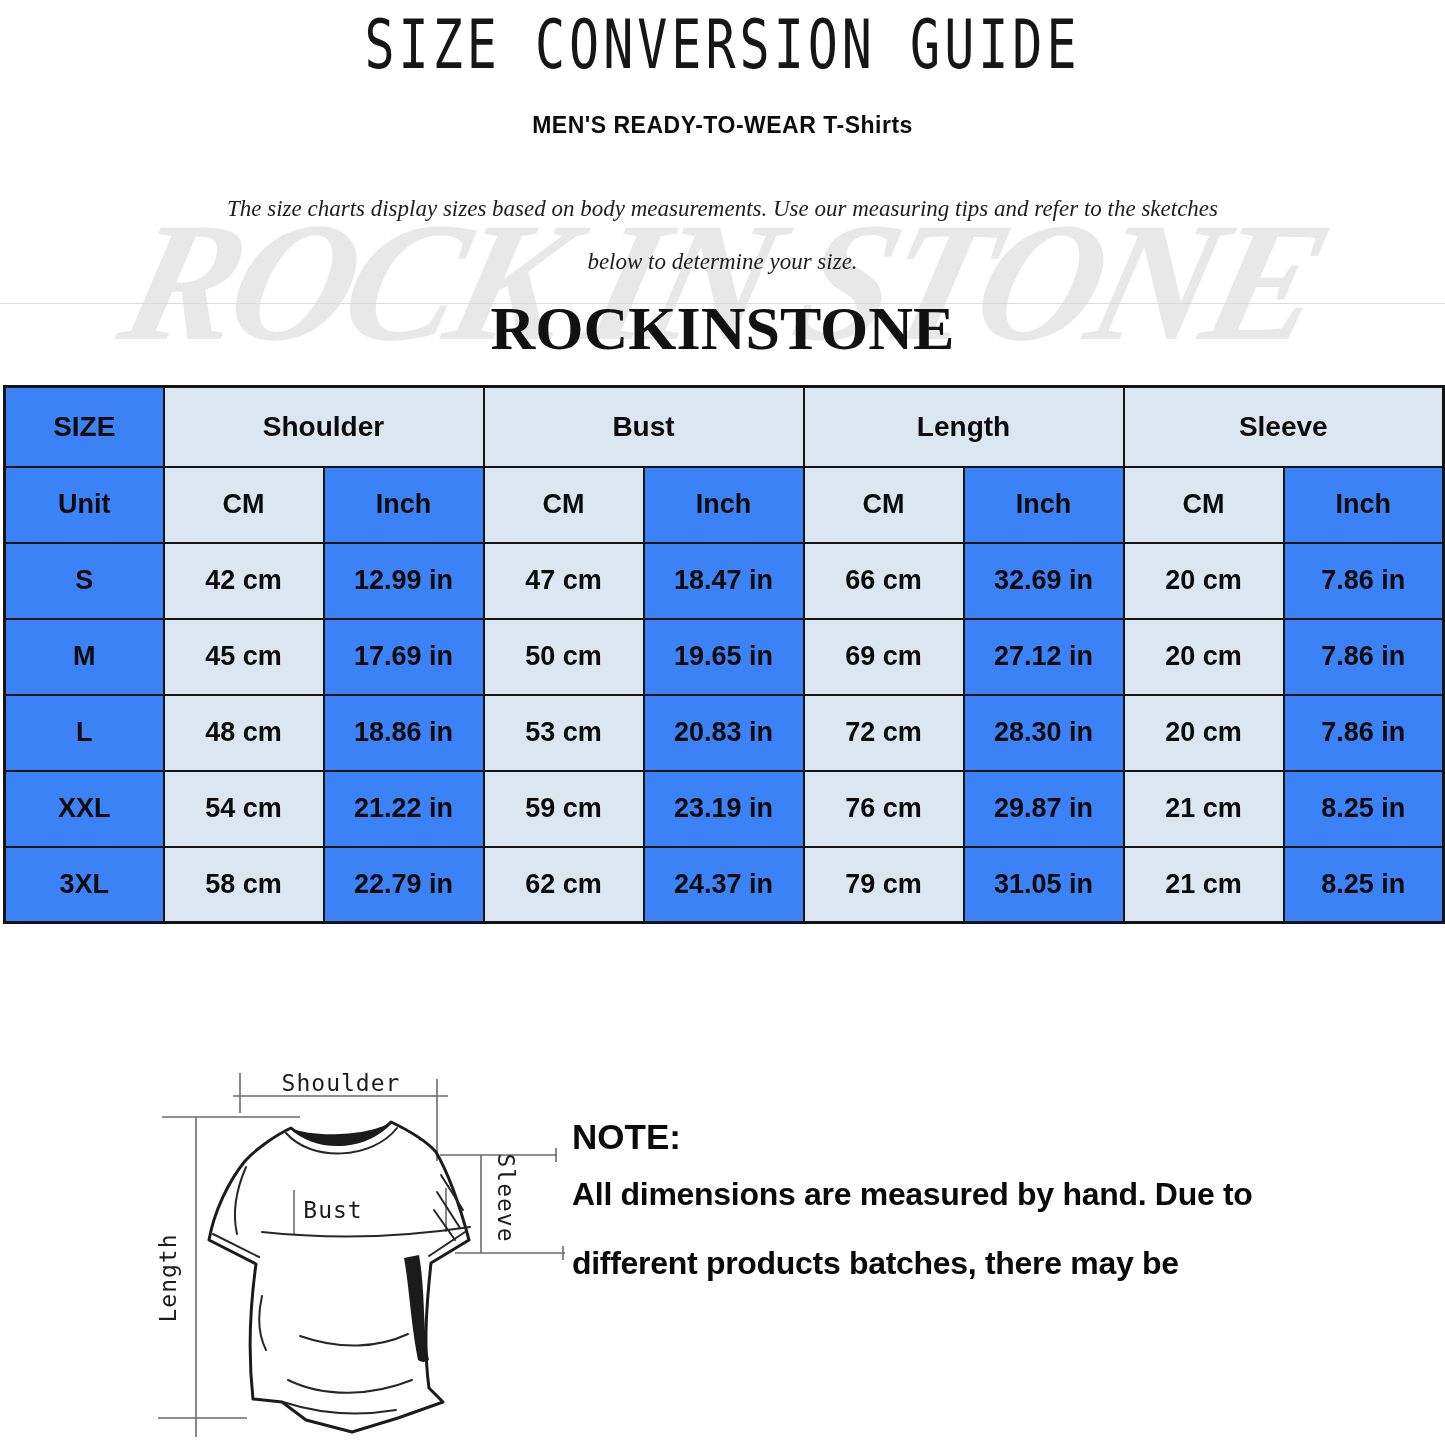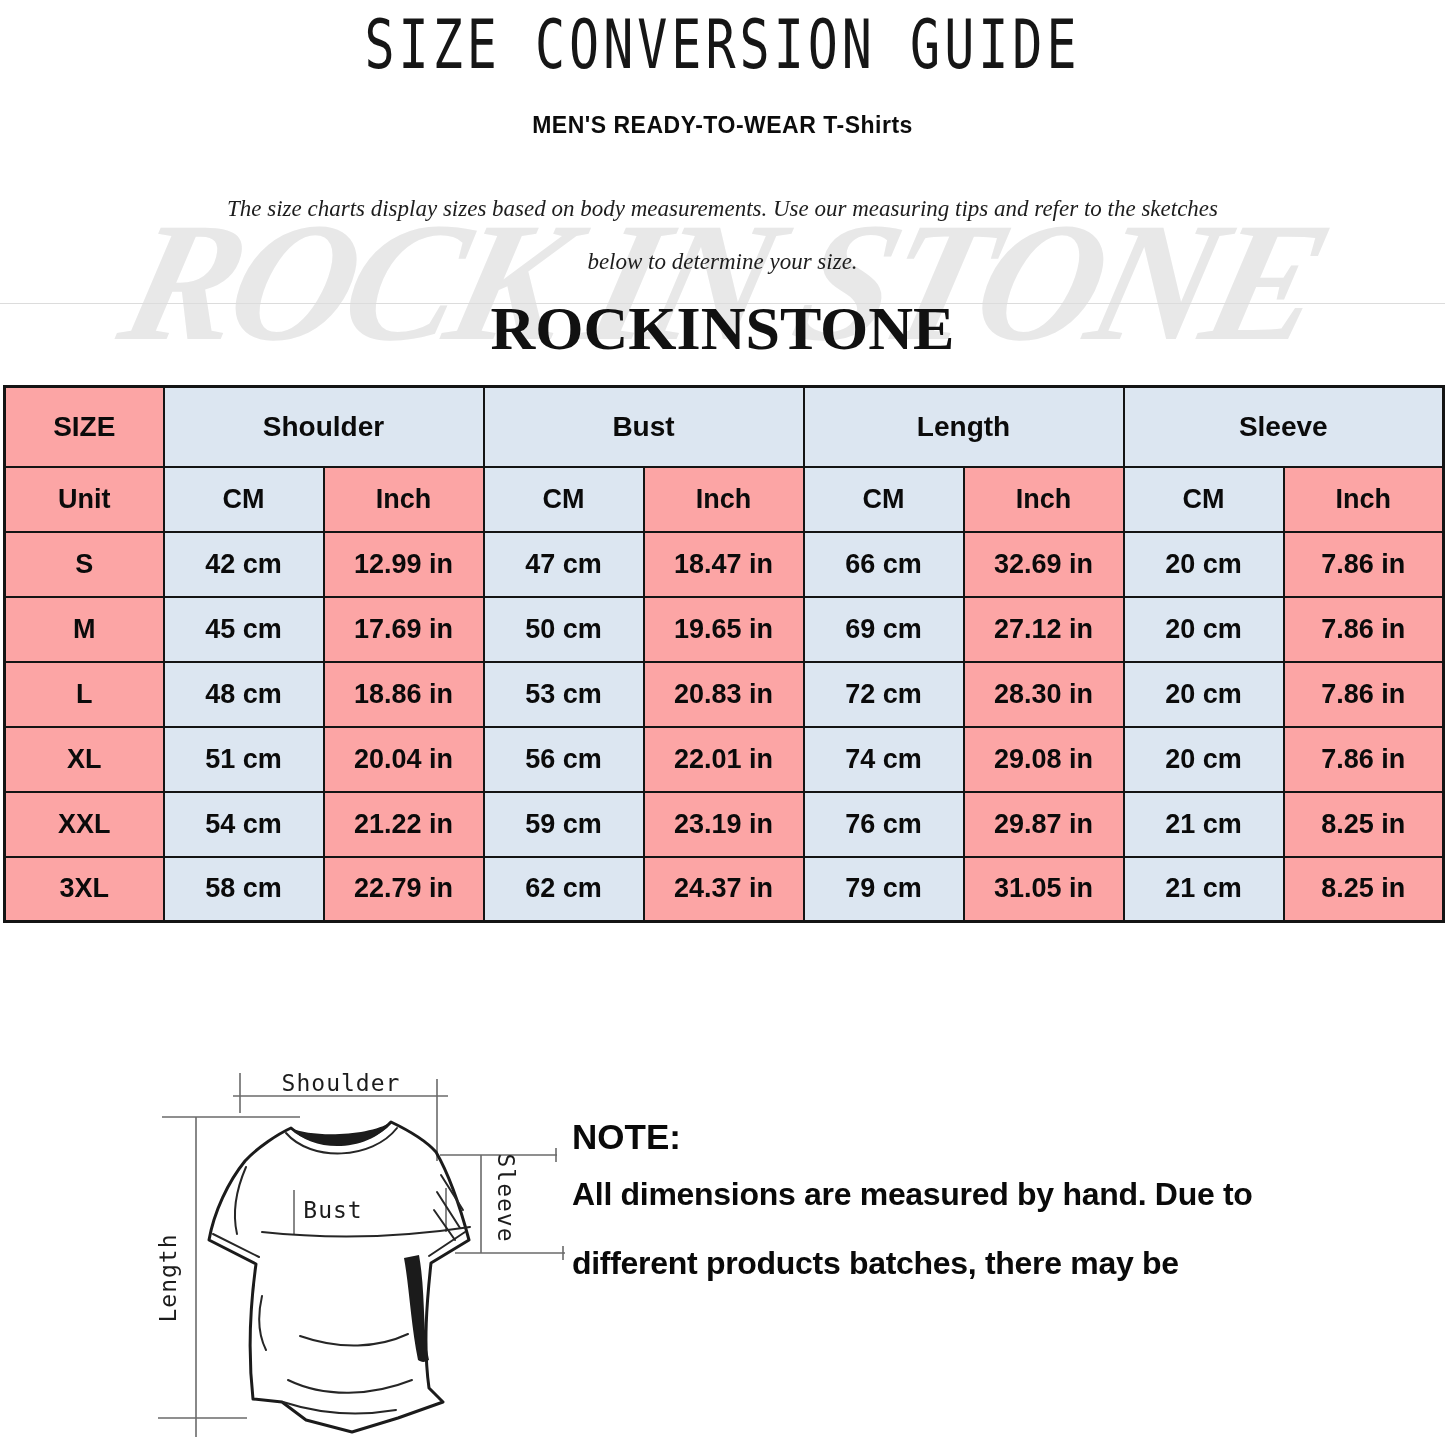--- a/index.html
+++ b/index.html
@@ -24,25 +24,25 @@
   .rule{top:303px;left:0;width:100%;height:1px;background:#dcdcdc;z-index:1;}
   .brand{top:293px;left:0;width:100%;text-align:center;
          font-family:"Liberation Serif",serif;font-weight:700;font-size:62px;
          color:#111;z-index:2;}
 
   
   .size-table{top:385px;left:3px;z-index:2;border-collapse:collapse;table-layout:fixed;
               width:1440px;}
   .size-table td{border:2px solid #141414;text-align:center;vertical-align:middle;
                  font-weight:700;font-size:27px;color:#0b0b0b;padding:0;}
-  .size-table tr{height:65px;}
+  .size-table tr{height:76px;}
   .size-table tr.grow{height:80px;}
   .size-table{border:3px solid #141414;}
   td.shade{background:#dce6f1;}
-  td.plain{background:#fca5a5;}
+  td.plain{background:#3b82f6;}
   tr.grow td{font-size:28px;}
 
   
   .note{top:1086px;left:572px;width:820px;z-index:2;}
   .note-h{font-size:35px;font-weight:700;line-height:46px;color:#0a0a0a;margin-top:28px;}
   .note-line{font-size:32px;font-weight:700;line-height:68.5px;letter-spacing:-0.3px;color:#0a0a0a;}
 
   
   .diagram{top:1048px;left:140px;z-index:2;}
   .dimline{stroke:#6b6b6b;stroke-width:1.6;fill:none;}
@@ -121,31 +121,20 @@
       <td class="plain">7.86 in</td>
     </tr>
     <tr>
       <td class="plain">L</td>
       <td class="shade">48 cm</td>
       <td class="plain">18.86 in</td>
       <td class="shade">53 cm</td>
       <td class="plain">20.83 in</td>
       <td class="shade">72 cm</td>
       <td class="plain">28.30 in</td>
-      <td class="shade">20 cm</td>
-      <td class="plain">7.86 in</td>
-    </tr>
-    <tr>
-      <td class="plain">XL</td>
-      <td class="shade">51 cm</td>
-      <td class="plain">20.04 in</td>
-      <td class="shade">56 cm</td>
-      <td class="plain">22.01 in</td>
-      <td class="shade">74 cm</td>
-      <td class="plain">29.08 in</td>
       <td class="shade">20 cm</td>
       <td class="plain">7.86 in</td>
     </tr>
     <tr>
       <td class="plain">XXL</td>
       <td class="shade">54 cm</td>
       <td class="plain">21.22 in</td>
       <td class="shade">59 cm</td>
       <td class="plain">23.19 in</td>
       <td class="shade">76 cm</td>

